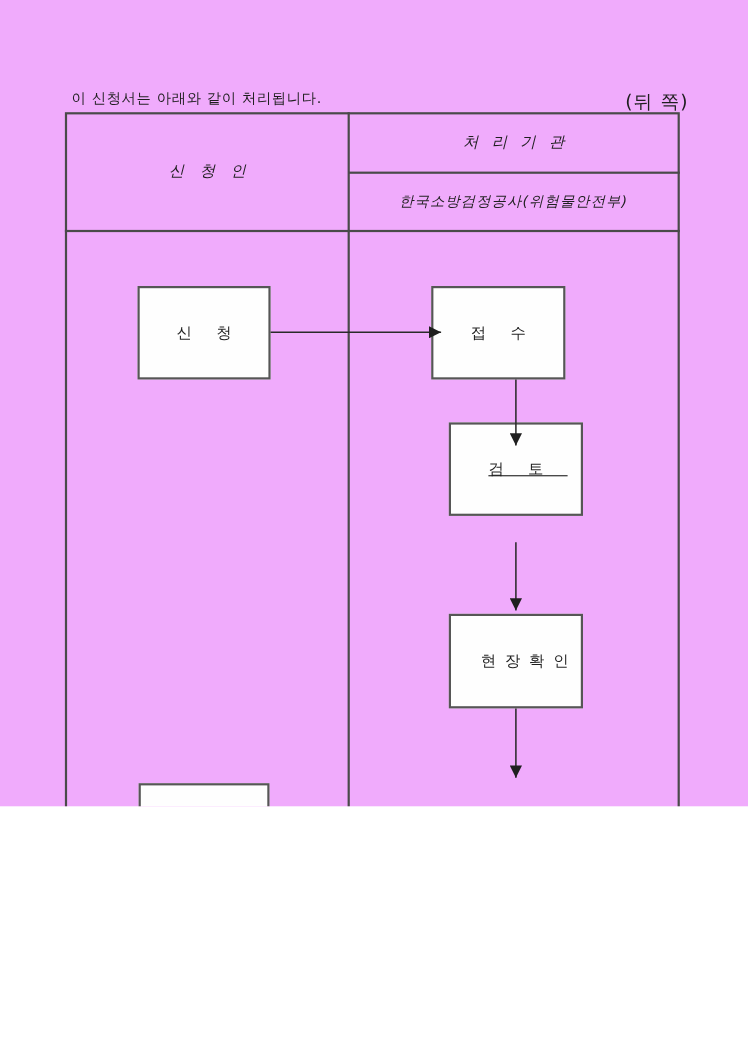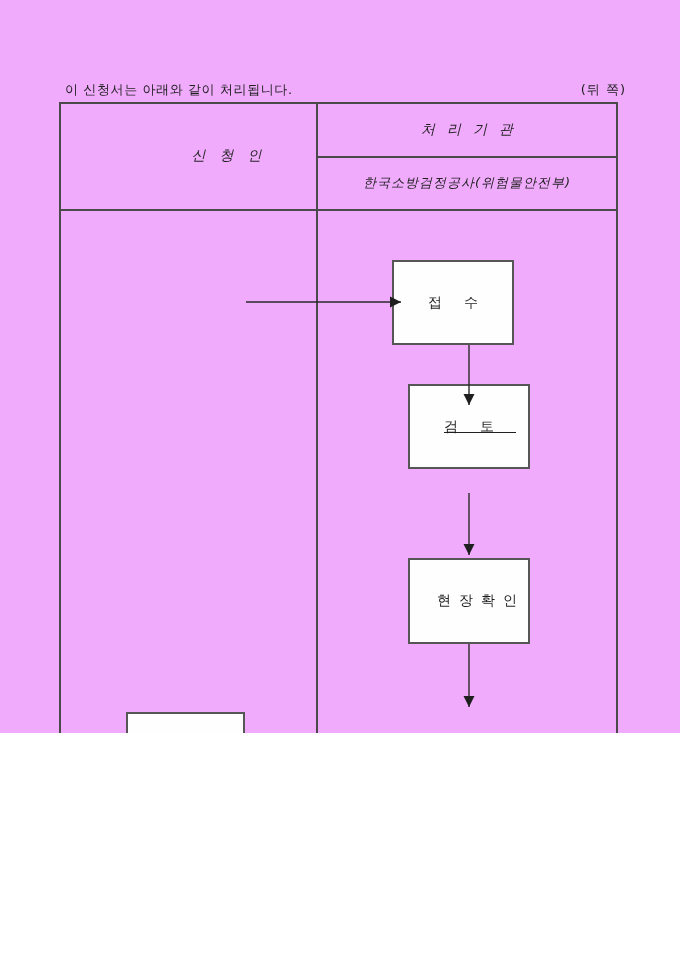--- a/index.html
+++ b/index.html
@@ -23,21 +23,21 @@
     left: 65px;
     top: 81px;
     font-size: 13px;
     letter-spacing: 0.6px;
     white-space: nowrap;
   }
   .back-label {
     position: absolute;
     right: 54px;
     top: 81px;
-    font-size: 13px;
+    font-size: 17px;
     letter-spacing: 1px;
     white-space: nowrap;
   }
 
   
   .table-outer {
     position: absolute;
     left: 59px; top: 102px;
     width: 559px; height: 741px;
     border: 2px solid #4a4a4a;
@@ -75,21 +75,21 @@
   .box-apply    { left: 125px; top: 260px; width: 121px; height: 85px; }
   .box-receive  { left: 392px; top: 260px; width: 122px; height: 85px; }
   .box-review   { left: 408px; top: 384px; width: 122px; height: 85px; text-decoration: underline; }
   .box-site     { left: 408px; top: 558px; width: 122px; height: 86px; }
   .box-decision { left: 408px; top: 712px; width: 122px; height: 84px; }
   .box-notify   { left: 126px; top: 712px; width: 119px; height: 84px; }
 
   
   .ls-wide    { letter-spacing: 22px; padding-left: 22px; }
   .ls-mid     { letter-spacing: 8px;  padding-left: 24px; }
-  .ls-head    { letter-spacing: 14px; padding-left: 14px; margin-left: 38px; }
+  .ls-head    { letter-spacing: 14px; padding-left: 14px; }
   .ls-agtitle { letter-spacing: 12px; padding-left: 12px; }
   .ls-tight   { letter-spacing: 1px; }
 
   .arrows {
     position: absolute;
     left: 0; top: 0;
     width: 680px; height: 962px;
     pointer-events: none;
   }
 </style>
@@ -103,20 +103,21 @@
 
   <div class="table-outer"></div>
   <div class="line v-div"></div>
   <div class="line agency-div"></div>
   <div class="line header-div"></div>
 
   <div class="cell cell-applicant ls-head">신청인</div>
   <div class="cell cell-agtitle ls-agtitle">처리기관</div>
   <div class="cell cell-agname">한국소방검정공사(위험물안전부)</div>
 
+  <div class="fbox box-apply ls-wide">신청</div>
   <div class="fbox box-receive ls-wide">접수</div>
   <div class="fbox box-review ls-wide">검토</div>
   <div class="fbox box-site ls-mid">현장확인</div>
   <div class="fbox box-notify ls-wide">통보</div>
 
   <svg class="arrows" width="680" height="962">
     <defs>
       <marker id="ah" viewBox="0 0 10 10" refX="10" refY="5" markerWidth="8" markerHeight="8" orient="auto">
         <path d="M0,0 L10,5 L0,10 z" fill="#1f1f1f"></path>
       </marker>

